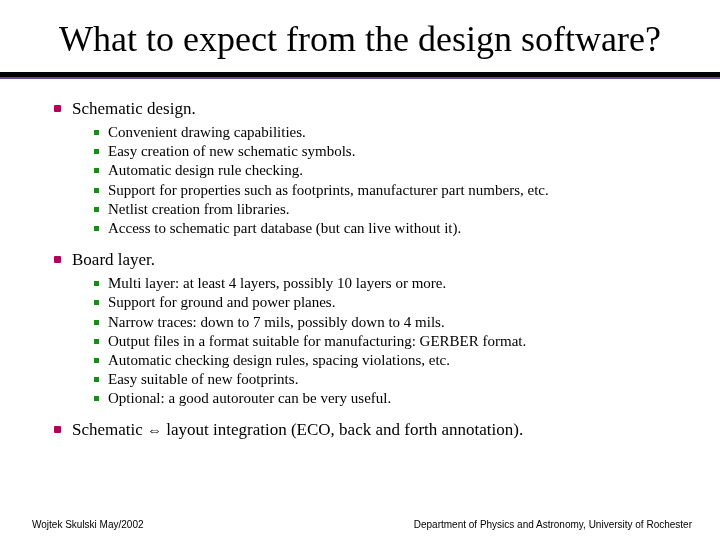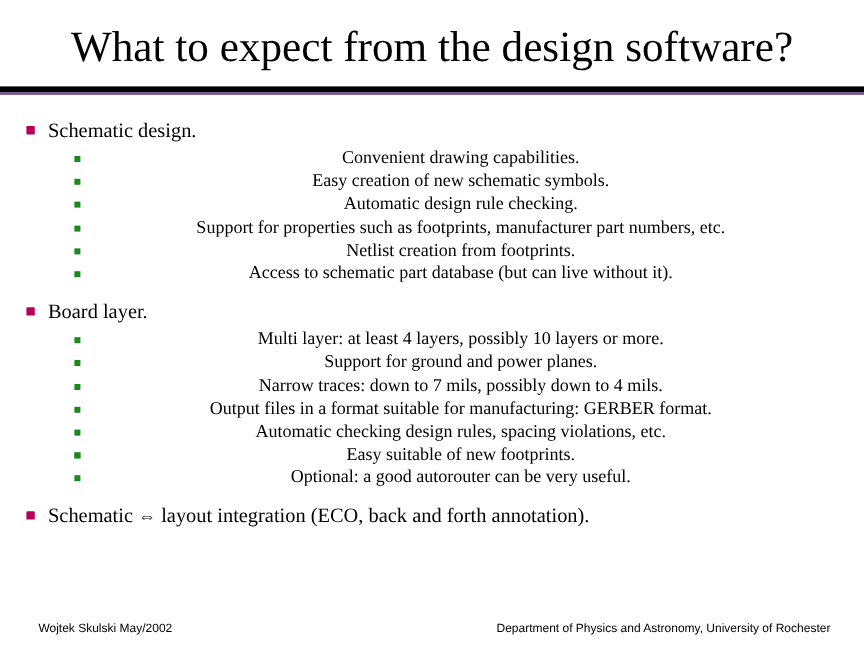--- a/index.html
+++ b/index.html
@@ -28,21 +28,21 @@
   .rule::after {
     content: "";
     display: block;
     position: absolute;
     left: 0; right: 0;
     top: 5px;
     height: 2px;
     background: #6a4a8a;
   }
   .content {
-    padding: 22px 28px 0 22px;
+    padding: 22px 28px 0 54px;
   }
   .l1 {
     list-style: none;
     font-size: 17px;
   }
   .l1 > li {
     margin-bottom: 6px;
     position: relative;
     padding-left: 18px;
   }
@@ -52,21 +52,20 @@
     top: 6px;
     width: 7px;
     height: 7px;
     background: #b5005a;
     border-radius: 1px;
   }
   .l2 {
     list-style: none;
     font-size: 15px;
     padding: 4px 0 6px 22px;
-    text-align: center;
   }
   .l2 > li {
     position: relative;
     padding-left: 14px;
     line-height: 1.28;
   }
   .l2-bullet {
     position: absolute;
     left: 0;
     top: 7px;
@@ -101,21 +100,21 @@
   <ul class="l1">
 
     <li>
       <span class="l1-bullet"></span>
       <span>Schematic design.</span>
       <ul class="l2">
         <li><span class="l2-bullet"></span><span>Convenient drawing capabilities.</span></li>
         <li><span class="l2-bullet"></span><span>Easy creation of new schematic symbols.</span></li>
         <li><span class="l2-bullet"></span><span>Automatic design rule checking.</span></li>
         <li><span class="l2-bullet"></span><span>Support for properties such as footprints, manufacturer part numbers, etc.</span></li>
-        <li><span class="l2-bullet"></span><span>Netlist creation from footprints.</span></li>
+        <li><span class="l2-bullet"></span><span>Netlist creation from libraries.</span></li>
         <li><span class="l2-bullet"></span><span>Access to schematic part database (but can live without it).</span></li>
       </ul>
     </li>
 
     <li>
       <span class="l1-bullet"></span>
       <span>Board layer.</span>
       <ul class="l2">
         <li><span class="l2-bullet"></span><span>Multi layer: at least 4 layers, possibly 10 layers or more.</span></li>
         <li><span class="l2-bullet"></span><span>Support for ground and power planes.</span></li>

